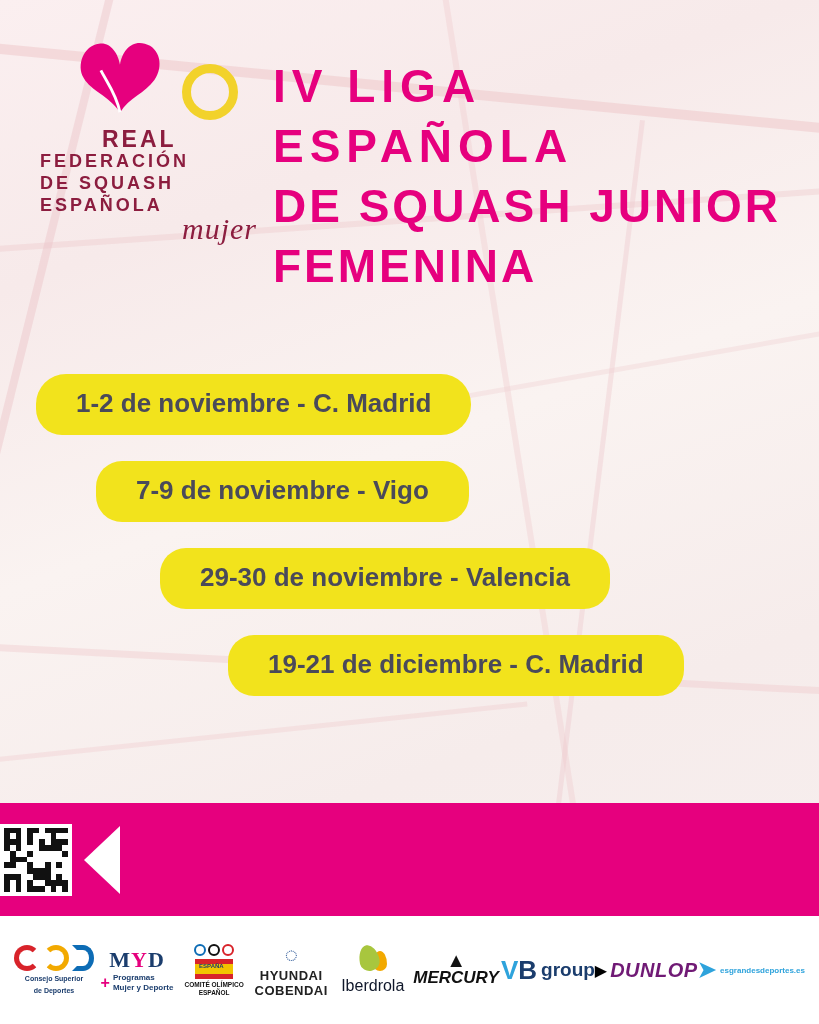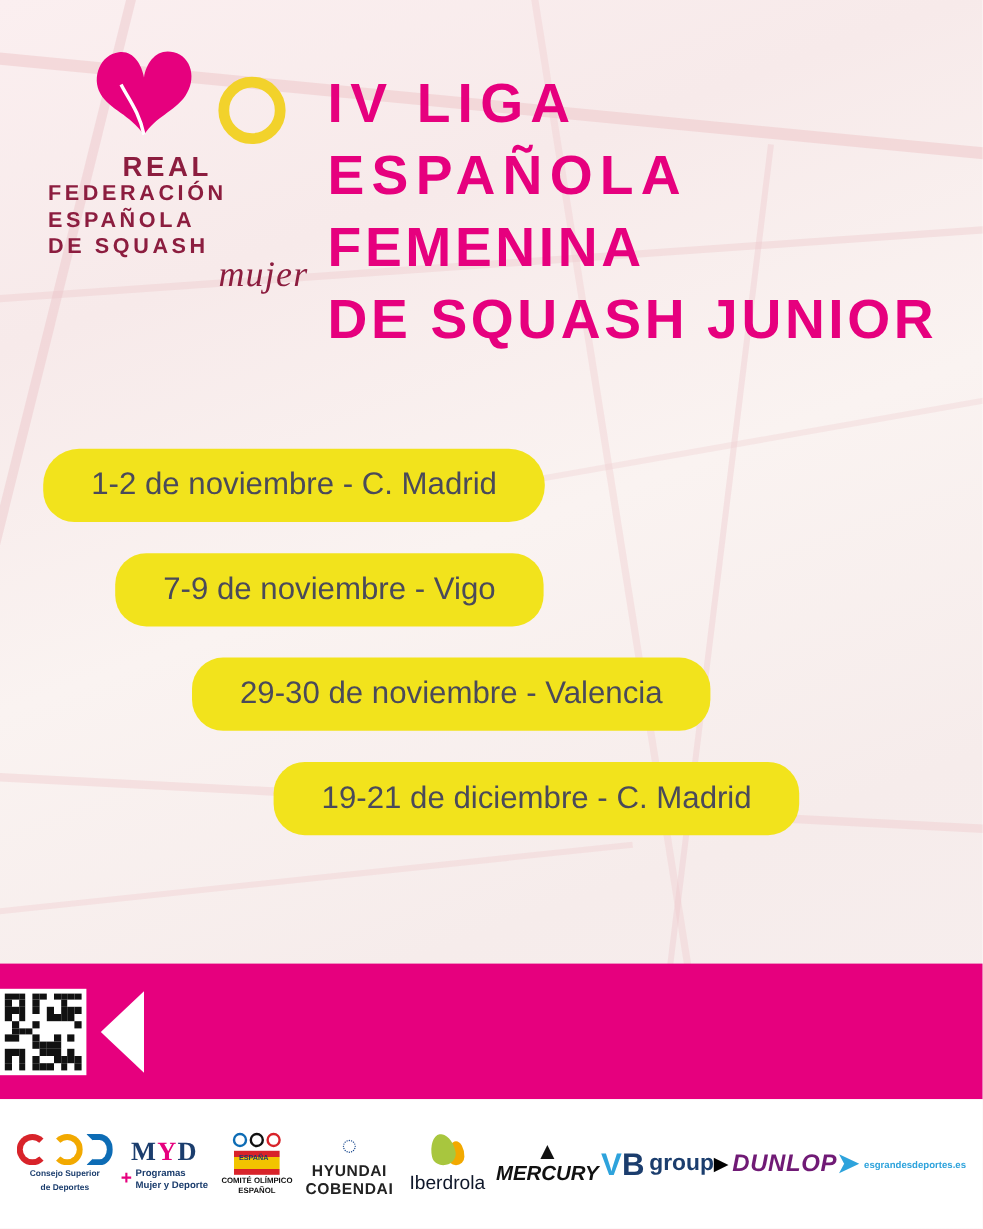--- a/index.html
+++ b/index.html
@@ -63,21 +63,21 @@
   .title-line.t1 { letter-spacing: 6px; }
   .title-line.t2 { letter-spacing: 3px; }
   .title-line.t3 { letter-spacing: 3px; }
 
   
   .dates { position: relative; margin-top: 78px; }
   .date-row { display: flex; }
   .date-pill {
     background: #f2e31c;
     color: #4a4a5a;
-    font-size: 26px; font-weight: normal;
+    font-size: 26px; font-weight: bold;
     padding: 14px 40px 16px 40px;
     border-radius: 26px;
     white-space: nowrap;
   }
   .r1 { margin-left: 36px; border-radius: 30px 30px 30px 26px; }
   .r2 { margin-left: 96px; }
   .r3 { margin-left: 160px; }
   .r4 { margin-left: 228px; }
   .date-row { margin-bottom: 26px; }
 
@@ -176,30 +176,30 @@
       <div class="logo-mark">
         <svg class="butterfly" viewBox="0 0 100 90">
           <path d="M50 80 C38 62 20 58 12 44 C4 30 12 10 28 8 C40 6 48 18 50 30 C52 16 62 4 76 8 C92 12 96 32 86 46 C76 60 60 64 50 80 Z" fill="#e6007e"></path>
           <path d="M50 80 C46 60 36 48 30 36" fill="none" stroke="#ffffff" stroke-width="3"></path>
         </svg>
         <div class="ring"></div>
       </div>
       <div class="logo-text">
         <div class="logo-line l1">REAL</div>
         <div class="logo-line l2">FEDERACIÓN</div>
+        <div class="logo-line l4">DE  SQUASH</div>
         <div class="logo-line l3">ESPAÑOLA</div>
-        <div class="logo-line l4">DE  SQUASH</div>
         <div class="logo-muj">mujer</div>
       </div>
     </div>
 
     <div class="title-block">
       <div class="title-line t1">IV  LIGA  ESPAÑOLA</div>
+      <div class="title-line t2">DE  SQUASH  JUNIOR</div>
       <div class="title-line t3">FEMENINA</div>
-      <div class="title-line t2">DE  SQUASH  JUNIOR</div>
     </div>
   </div>
 
   <div class="dates">
     <div class="date-row">
       <div class="date-pill r1">1-2 de noviembre - C. Madrid</div>
     </div>
     <div class="date-row">
       <div class="date-pill r2">7-9 de noviembre - Vigo</div>
     </div>

